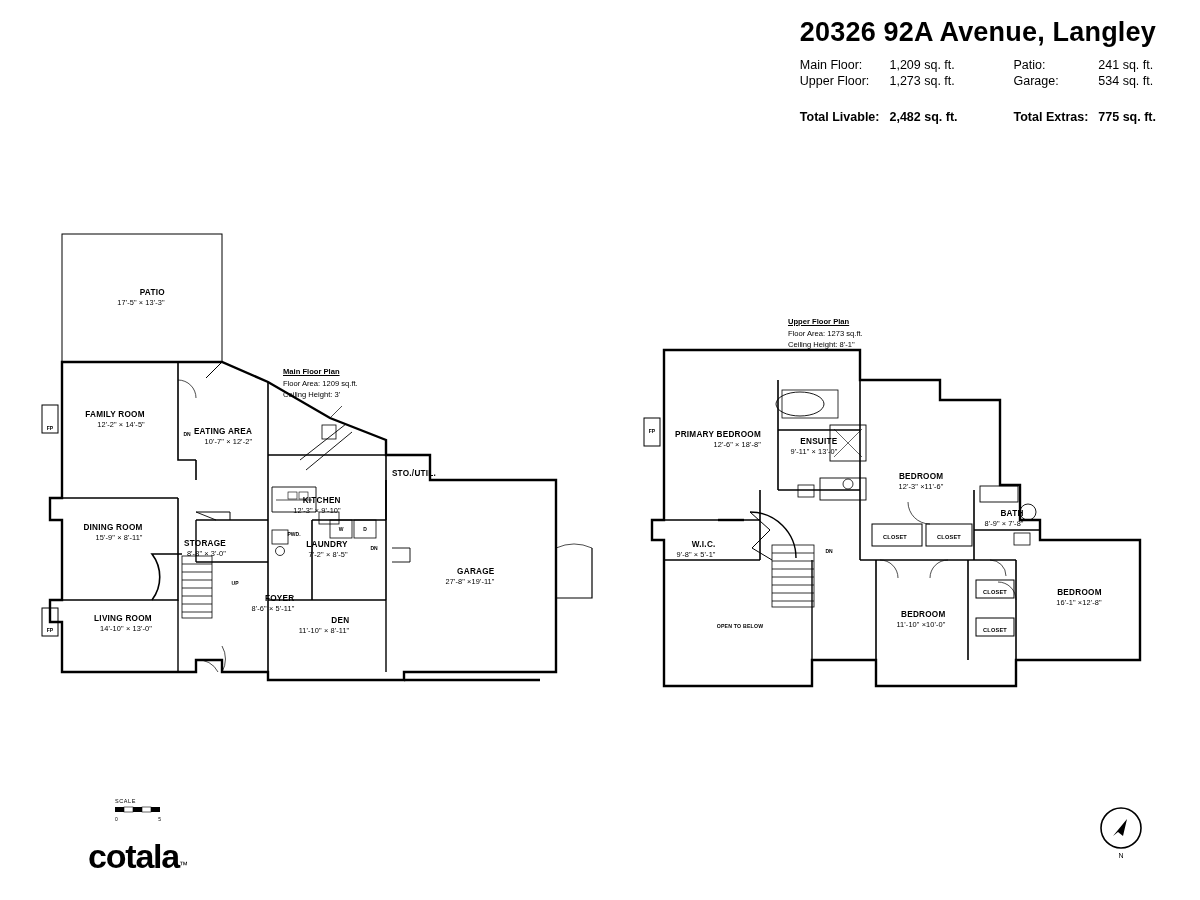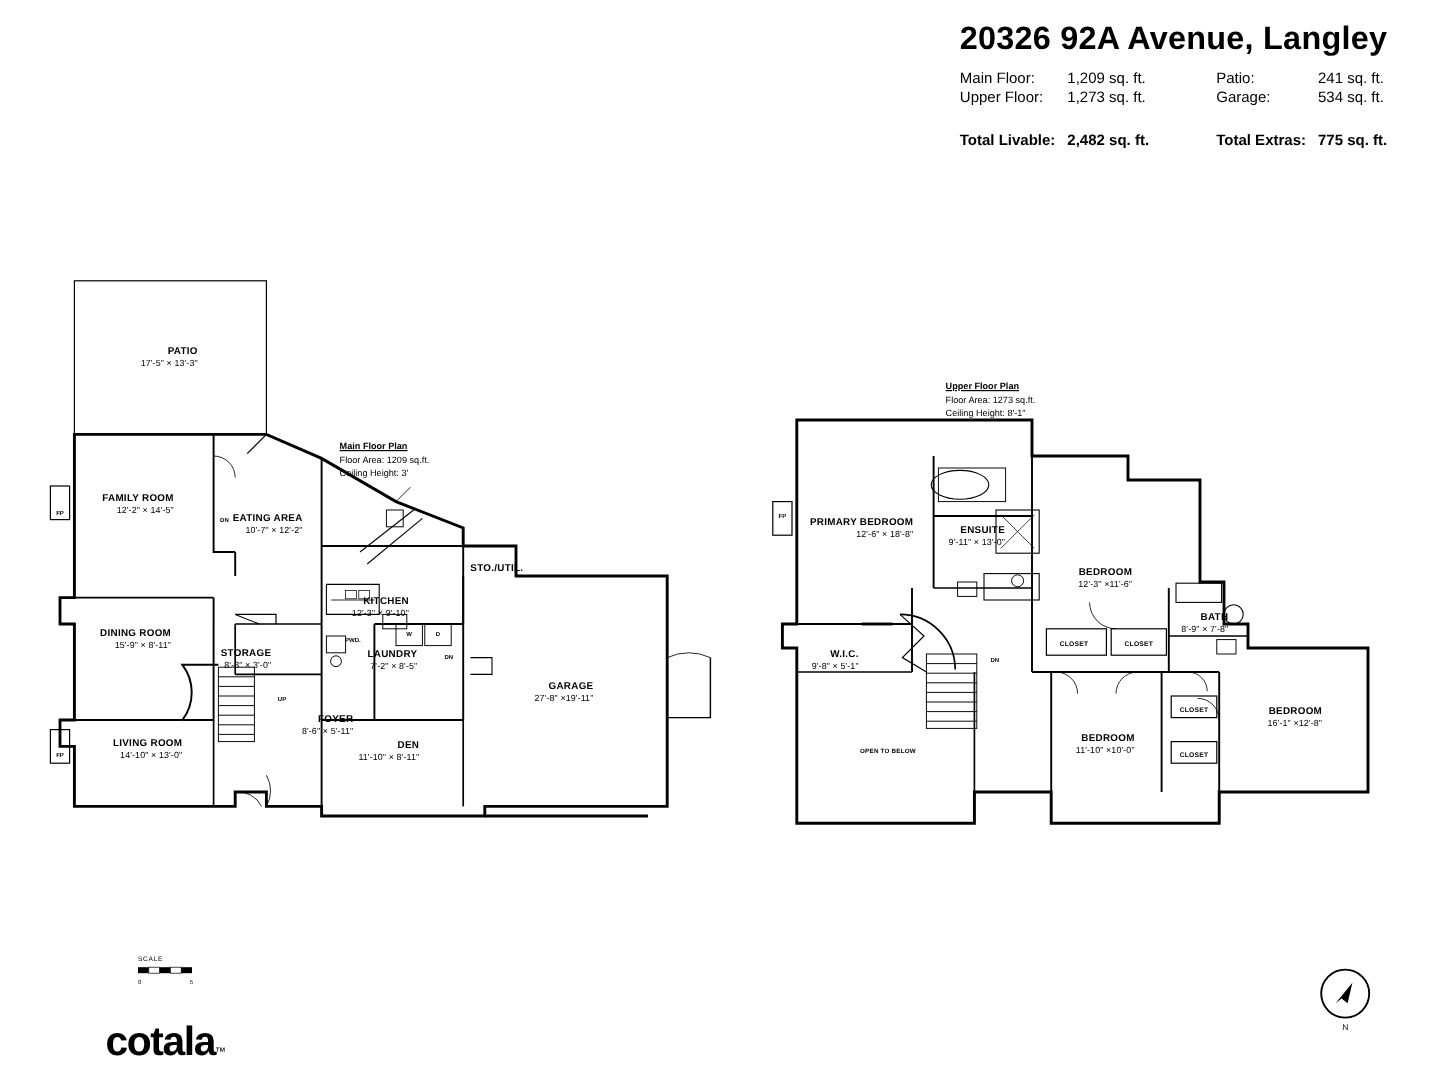--- a/index.html
+++ b/index.html
@@ -100,21 +100,21 @@
     font-weight: bold;
     text-decoration: underline;
     display: block;
     margin-bottom: 1px;
   }
 
   
   .footer {
     position: absolute;
     left: 88px;
-    bottom: 16px;
+    bottom: 28px;
     display: flex;
     align-items: flex-end;
     gap: 10px;
   }
   .brand {
     font-size: 34px;
     font-weight: bold;
     letter-spacing: -1.2px;
     line-height: 0.9;
   }

